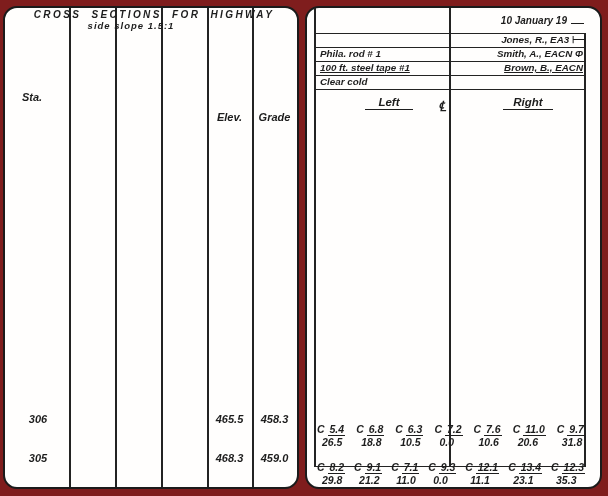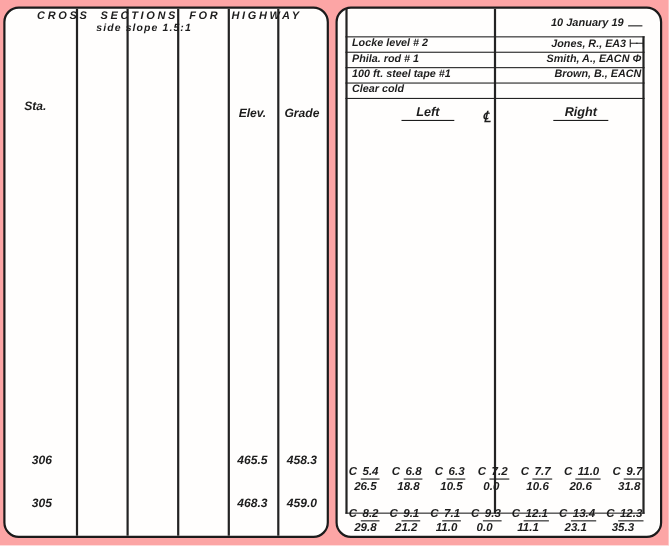--- a/index.html
+++ b/index.html
@@ -1,16 +1,16 @@
 <!DOCTYPE html>
 <html><head>
 <meta charset="utf-8">
 <style>
   html,body{margin:0;padding:0;background:#ffffff;}
-  .book{position:relative;width:608px;height:496px;background:#fca5a5;overflow:hidden;
+  .book{position:relative;width:608px;height:496px;background:#7f1d1d;overflow:hidden;
         font-family:"Liberation Sans",sans-serif;color:#1d1d1d;}
   .page{position:absolute;top:6px;height:479px;background:#fffefd;
         border:2px solid #1b1b1b;border-radius:14px;}
   .page-left{left:3px;width:292px;}
   .page-right{left:305px;width:293px;}
   .hw{font-style:italic;font-weight:bold;color:#1d1d1d;}
   
   .rowlines{position:absolute;left:14px;right:7px;top:22px;height:448px;
     background:repeating-linear-gradient(180deg,#22222 0,#232323 0,#232323 1.4px,transparent 1.4px,transparent 13.4px);}
   .vl{position:absolute;top:0;bottom:0;width:1.6px;background:#232323;}
@@ -18,29 +18,29 @@
   .vlr{position:absolute;width:1.6px;background:#232323;}
   
   .lp-title{position:absolute;top:1px;left:10px;right:4px;text-align:center;font-size:10px;
     letter-spacing:2.4px;word-spacing:5px;white-space:nowrap;}
   .lp-subtitle{position:absolute;top:12px;left:0;right:40px;text-align:center;font-size:9.5px;letter-spacing:1px;}
   .cell{position:absolute;font-size:11px;text-align:center;white-space:nowrap;margin-top:19px;}
   .col1{left:12px;width:42px;}
   .col5{left:202px;width:45px;}
   .col6{left:247px;width:45px;}
   .sta-hdr{top:64px;text-align:left;padding-left:5px;}
-  .hdr-row{top:70px;}
+  .hdr-row{top:84px;}
   .r306{top:386px;}
   .r305{top:424.5px;}
   
   .date-line{position:absolute;top:6px;right:16px;font-size:10px;white-space:nowrap;}
   .blank{display:inline-block;width:13px;border-bottom:1.3px solid #1d1d1d;height:9px;margin-left:4px;}
   .equip{position:absolute;left:13px;width:126px;font-size:9.8px;white-space:nowrap;}
   .crew{position:absolute;left:148px;width:128px;font-size:9.8px;white-space:nowrap;text-align:right;}
-  .trow0{top:26px;} .trow1{top:40px;} .trow2{top:54px;} .trow3{top:68px;}
+  .trow0{top:26px;} .trow1{top:40px;} .trow2{top:54px;text-decoration:underline;} .trow3{top:68px;}
   .side-hdr{position:absolute;top:88px;font-size:11.5px;text-align:center;
     border-bottom:1.4px solid #1d1d1d;padding-bottom:1px;}
   .cl-sym{position:absolute;top:88px;left:131px;font-size:14px;font-style:italic;}
   .xs-row{position:absolute;left:10px;width:268px;display:flex;justify-content:space-between;margin-top:25px;}
   .xs1{top:390px;} .xs2{top:428px;}
   .frac{white-space:nowrap;}
   .frac-top{font-size:10.5px;}
   .frac-top .num{border-bottom:1.4px solid #1d1d1d;padding:0 1px 0 2px;}
   .frac-bot{font-size:10.5px;padding-left:5px;margin-top:0.5px;}
   .lvl{letter-spacing:-3px;font-style:normal;}
@@ -81,21 +81,20 @@
     <div class="vlr" style="left:277px;top:25px;height:434px"></div>
     <div class="vlr" style="left:142px;top:0;height:459px"></div>
 
     <div class="hl" style="left:7px;width:272px;top:25px"></div>
     <div class="hl" style="left:7px;width:272px;top:39px"></div>
     <div class="hl" style="left:7px;width:272px;top:53px"></div>
     <div class="hl" style="left:7px;width:272px;top:67px"></div>
     <div class="hl" style="left:7px;width:272px;top:81px"></div>
     <div class="hl" style="left:7px;width:272px;top:458px"></div>
 
-    <div class="equip trow0 hw">Locke level # 2</div>
     <div class="equip trow1 hw">Phila. rod # 1</div>
     <div class="equip trow2 hw">100 ft. steel tape #1</div>
     <div class="equip trow3 hw">Clear cold</div>
 
     <div class="crew trow0 hw"><span>Jones, R., EA3</span> <span class="lvl">⊢⊣</span></div>
     <div class="crew trow1 hw"><span>Smith, A., EACN</span> <span>Φ</span></div>
     <div class="crew trow2 hw"><span>Brown, B., EACN</span></div>
 
     <div class="side-hdr hw" style="left:58px;width:48px">Left</div>
     <div class="cl-sym hw">℄</div>
@@ -112,21 +111,21 @@
         </div>
       <div class="frac hw">
           <div class="frac-top"><span>C</span> <span class="num">6.3</span></div>
           <div class="frac-bot">10.5</div>
         </div>
       <div class="frac hw">
           <div class="frac-top"><span>C</span> <span class="num">7.2</span></div>
           <div class="frac-bot">0.0</div>
         </div>
       <div class="frac hw">
-          <div class="frac-top"><span>C</span> <span class="num">7.7</span></div>
+          <div class="frac-top"><span>C</span> <span class="num">7.6</span></div>
           <div class="frac-bot">10.6</div>
         </div>
       <div class="frac hw">
           <div class="frac-top"><span>C</span> <span class="num">11.0</span></div>
           <div class="frac-bot">20.6</div>
         </div>
       <div class="frac hw">
           <div class="frac-top"><span>C</span> <span class="num">9.7</span></div>
           <div class="frac-bot">31.8</div>
         </div>

